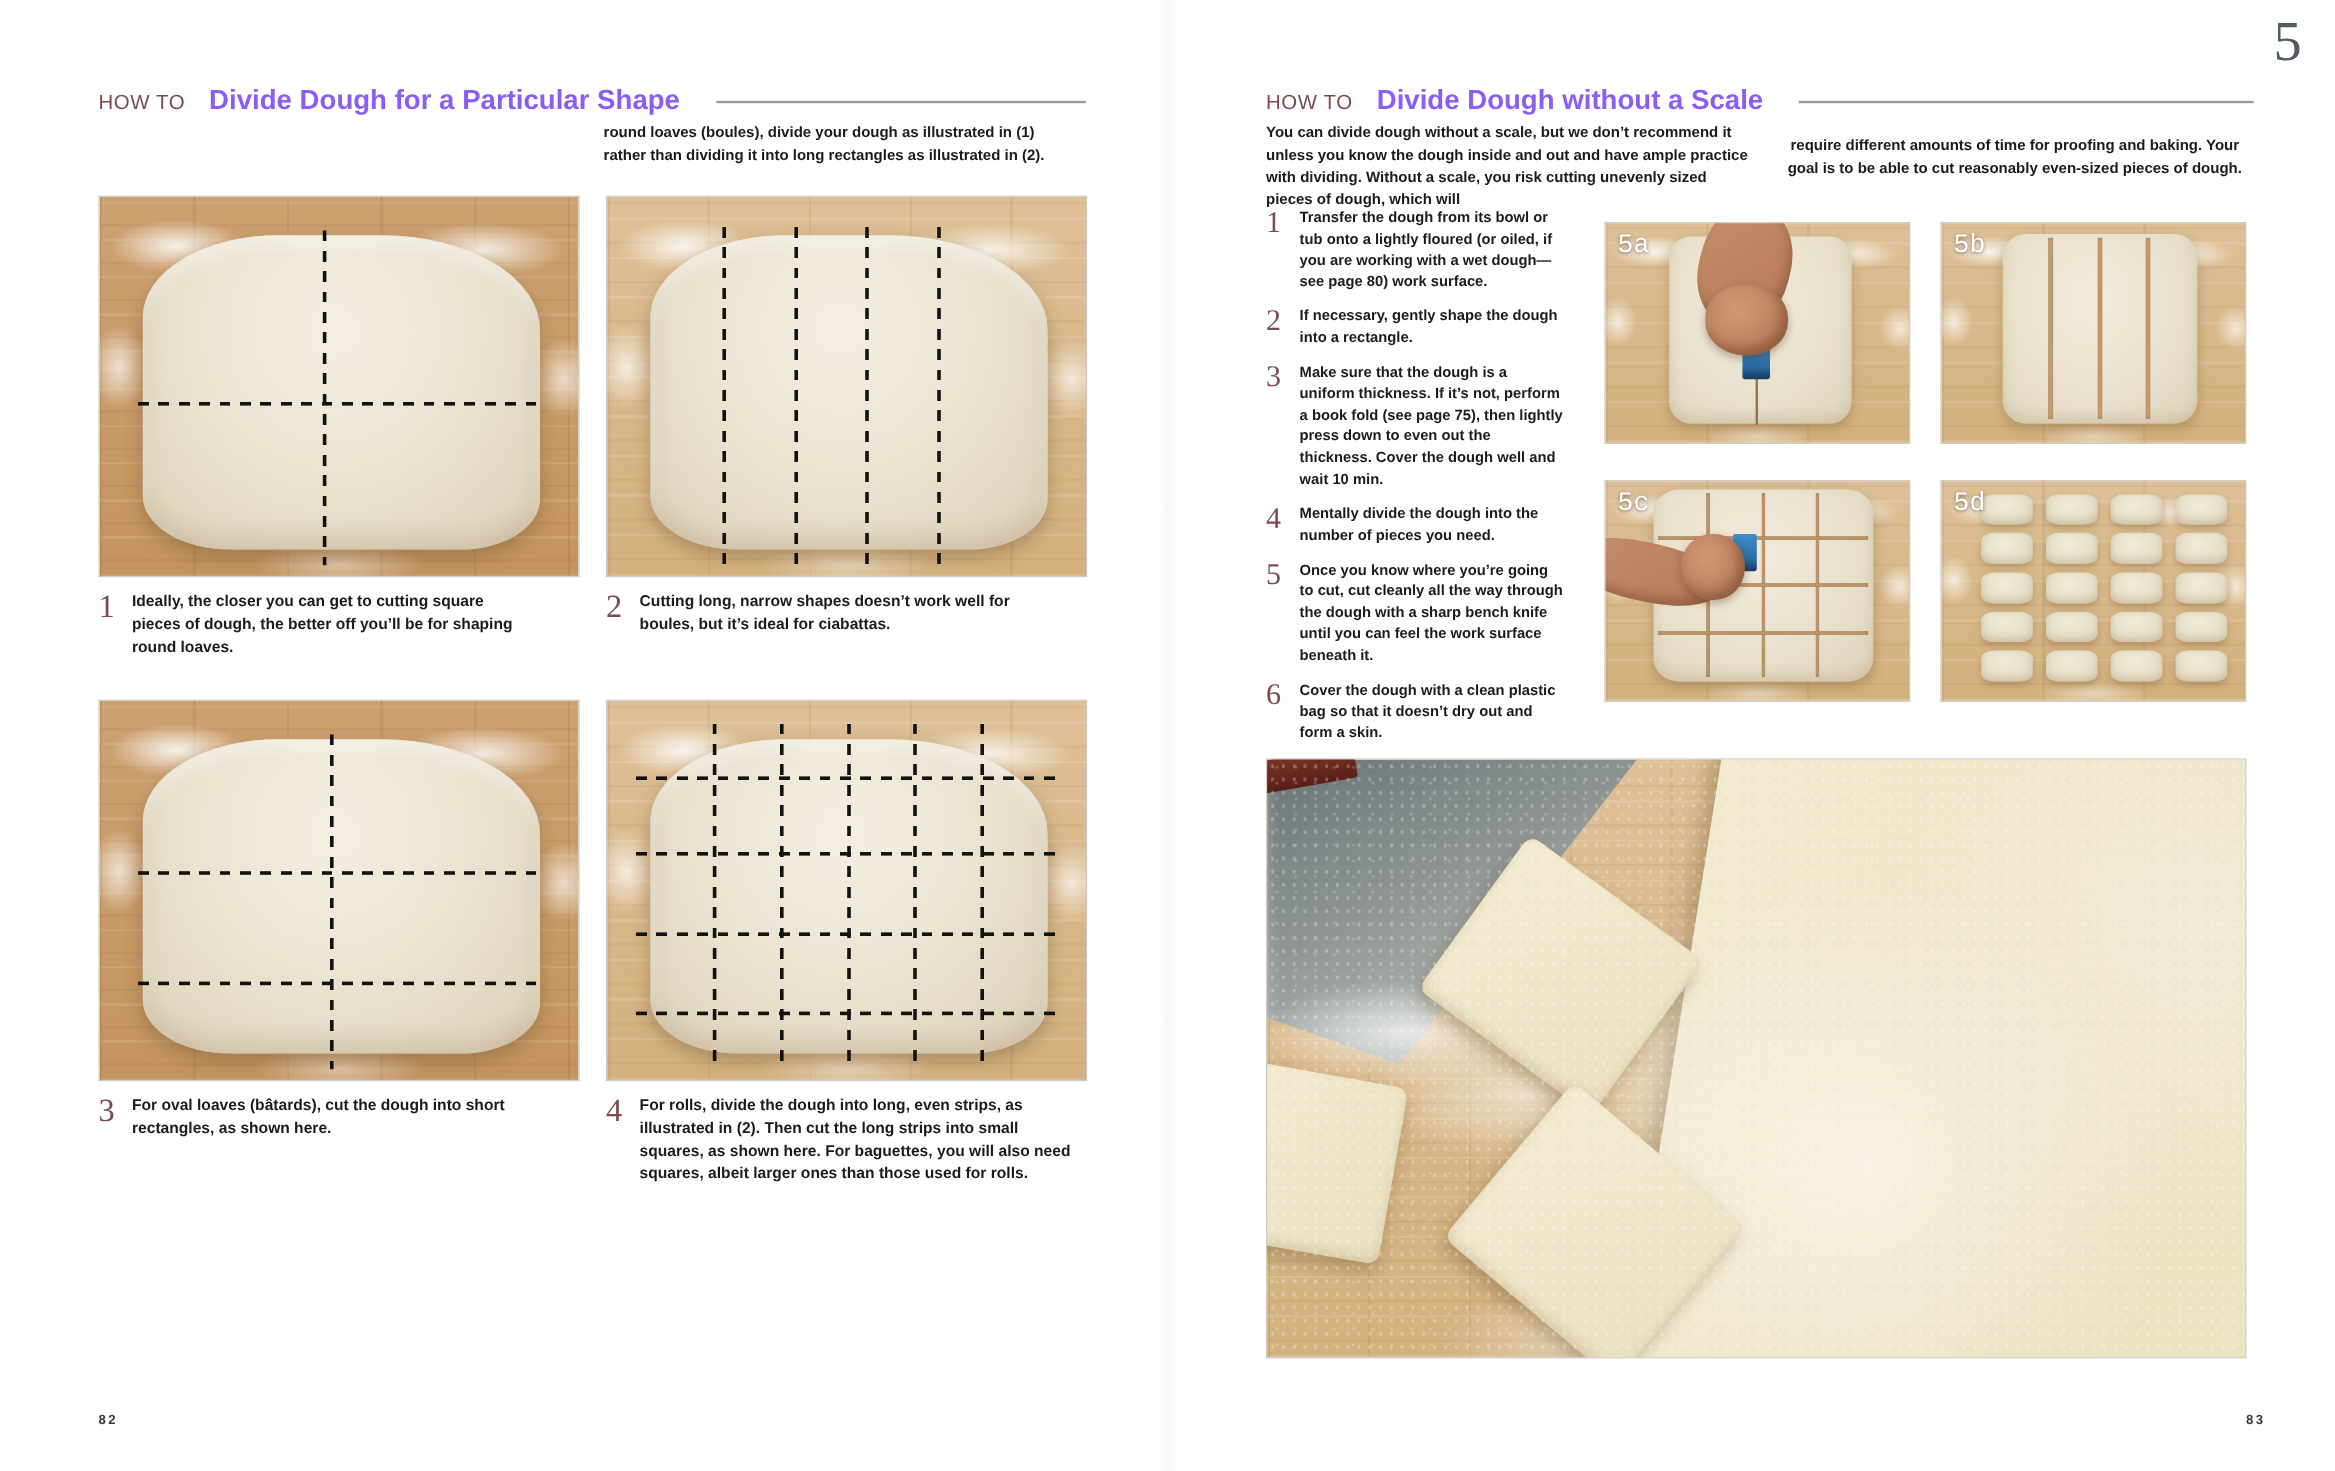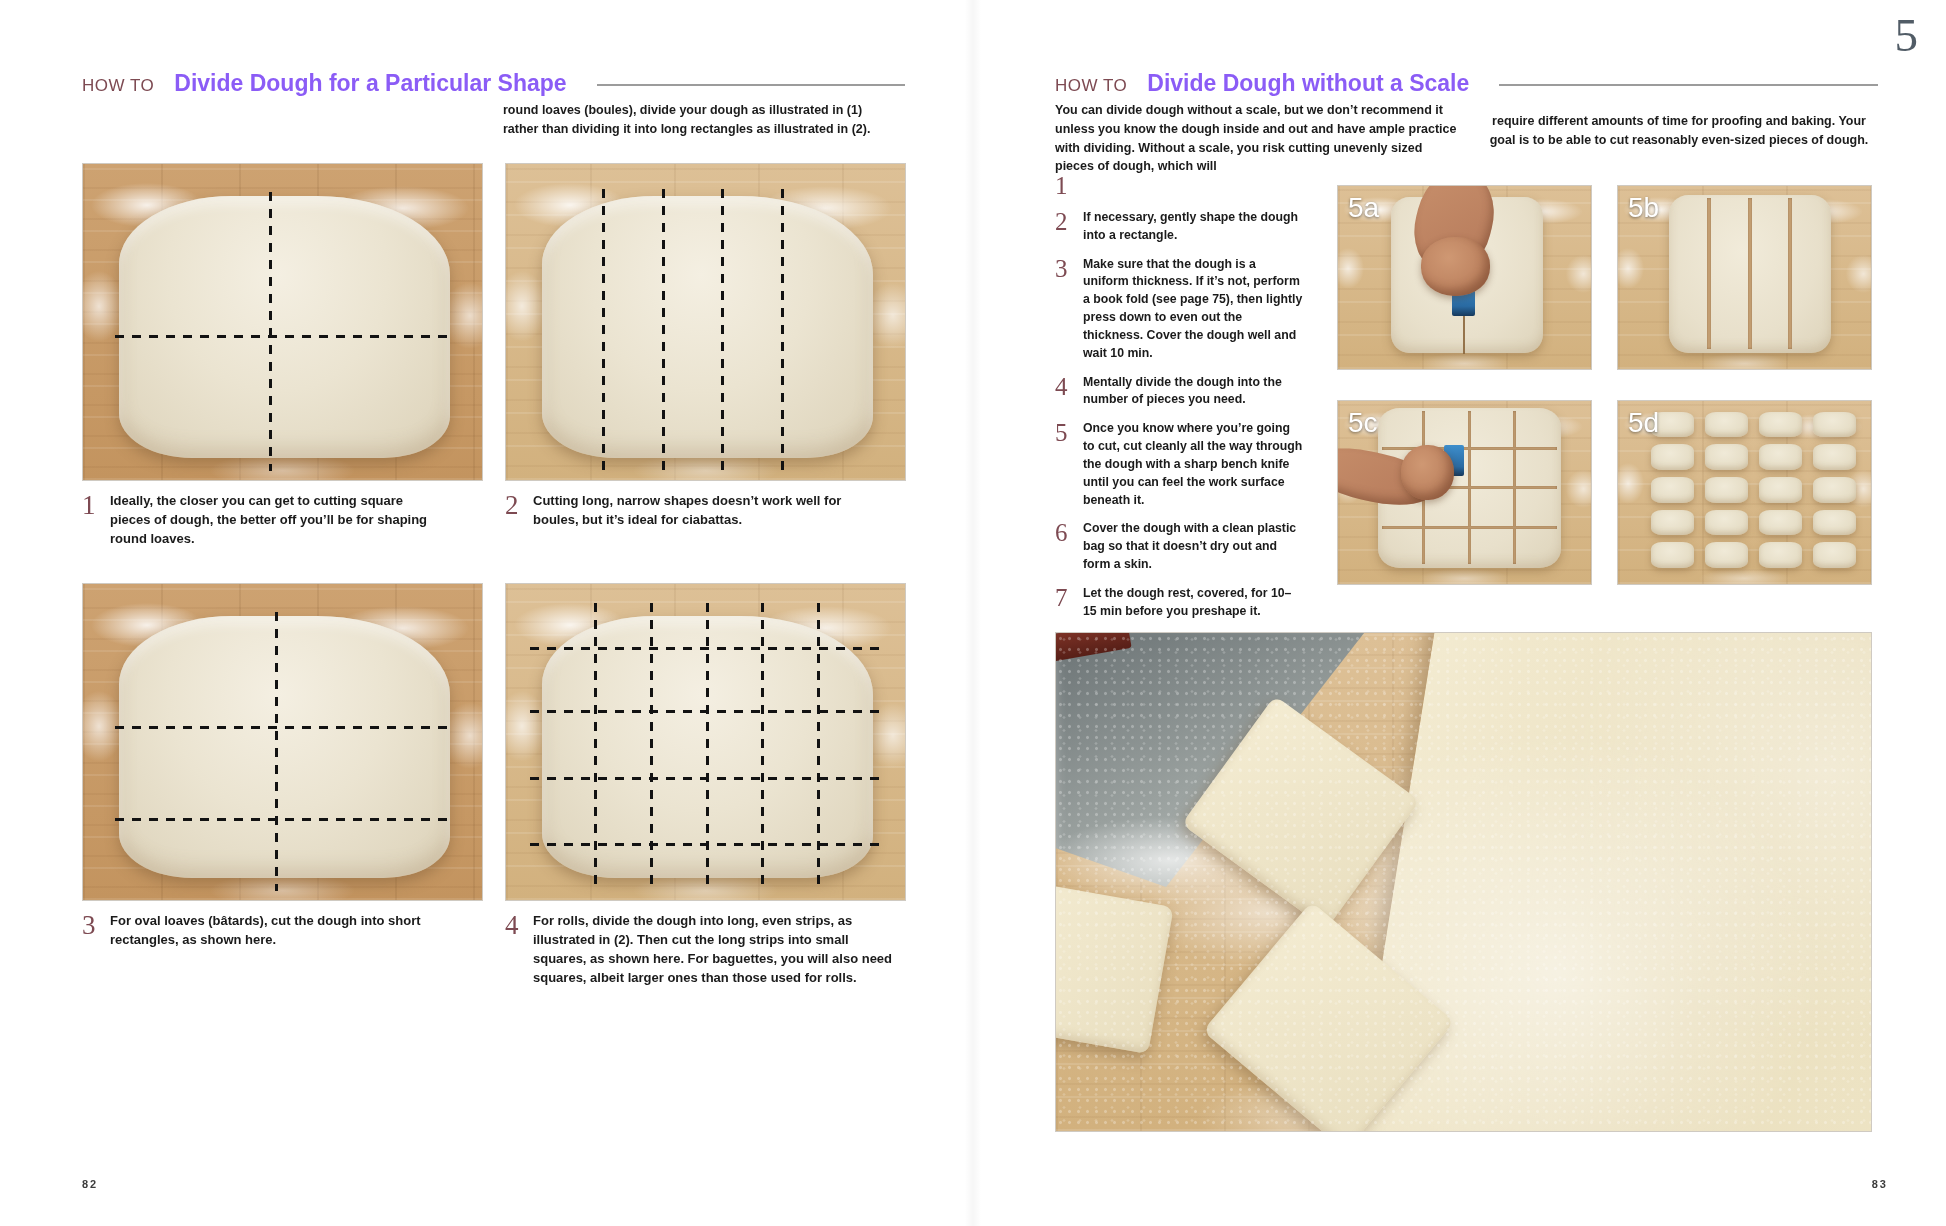--- a/index.html
+++ b/index.html
@@ -61,22 +61,22 @@
   .dough { position:absolute; left:9%; right:8%; top:10%; bottom:7%;
     background: radial-gradient(ellipse at 48% 30%, #f4efe2 0%, #ebe4d1 45%, #e1d8c1 80%, #d8cdb3 100%);
     border-radius: 34% 40% 20% 22% / 26% 30% 16% 17%;
     box-shadow: 0 6px 14px rgba(110,80,45,.38), inset 0 -10px 18px rgba(150,120,80,.22), inset 0 8px 12px rgba(255,255,255,.5);
   }
   .dash { position:absolute; z-index:6; }
   .dash.v { width:3px; background:repeating-linear-gradient(180deg, #121212 0 9px, rgba(0,0,0,0) 9px 17px); }
   .dash.h { height:3px; background:repeating-linear-gradient(90deg, #121212 0 9px, rgba(0,0,0,0) 9px 17px); }
 
   
-  .plabel { position:absolute; left:10px; top:6px; z-index:9; font-family:Liberation Sans, sans-serif;
-            font-size:28px; color:#fff; text-shadow:0 1px 3px rgba(0,0,0,.5); }
+  .plabel { position:absolute; left:10px; top:6px; z-index:9; font-family:Liberation Mono, monospace;
+            font-size:22px; color:#fff; text-shadow:0 1px 3px rgba(0,0,0,.5); }
   .dough-sq { position:absolute;
     background: radial-gradient(ellipse at 45% 35%, #f1ebda 0%, #e8e0cb 60%, #ddd3ba 100%);
     border-radius:12%;
     box-shadow: 0 4px 10px rgba(120,90,50,.35), inset 0 -6px 10px rgba(150,120,80,.2);
   }
   .cutgap { position:absolute; top:2%; bottom:2%; width:4px; background:#cda77a;
             box-shadow: inset 0 0 3px rgba(90,60,30,.5); }
   .cutgap-h { position:absolute; left:2%; right:2%; height:4px; background:#cda77a;
             box-shadow: inset 0 0 3px rgba(90,60,30,.5); }
   .forearm { position:absolute; border-radius:46%;
@@ -212,20 +212,21 @@
       <span class="howto-title">Divide Dough without a Scale</span>
       <span class="rule"></span>
     </header>
 
     <p class="intro" style="left:82px; top:101px; width:404px;">You can divide dough without a scale, but we don’t recommend it unless you know the dough inside and out and have ample practice with dividing. Without a scale, you risk cutting unevenly sized pieces of dough, which will</p>
     <p class="intro" style="left:507px; top:112px; width:398px;text-align:center;">require different amounts of time for proofing and baking. Your goal is to be able to cut reasonably even-sized pieces of dough.</p>
 
     <ol class="steps" style="left:82px; top:173px; width:248px;">
       <li class="step">
         <span class="stepnum">1</span>
+        <p class="steptext">Transfer the dough from its bowl or tub onto a lightly floured (or oiled, if you are working with a wet dough—see page 80) work surface.</p>
       </li>
       <li class="step">
         <span class="stepnum">2</span>
         <p class="steptext">If necessary, gently shape the dough into a rectangle.</p>
       </li>
       <li class="step">
         <span class="stepnum">3</span>
         <p class="steptext">Make sure that the dough is a uniform thickness. If it’s not, perform a book fold (see page 75), then lightly press down to even out the thickness. Cover the dough well and wait 10 min.</p>
       </li>
       <li class="step">

